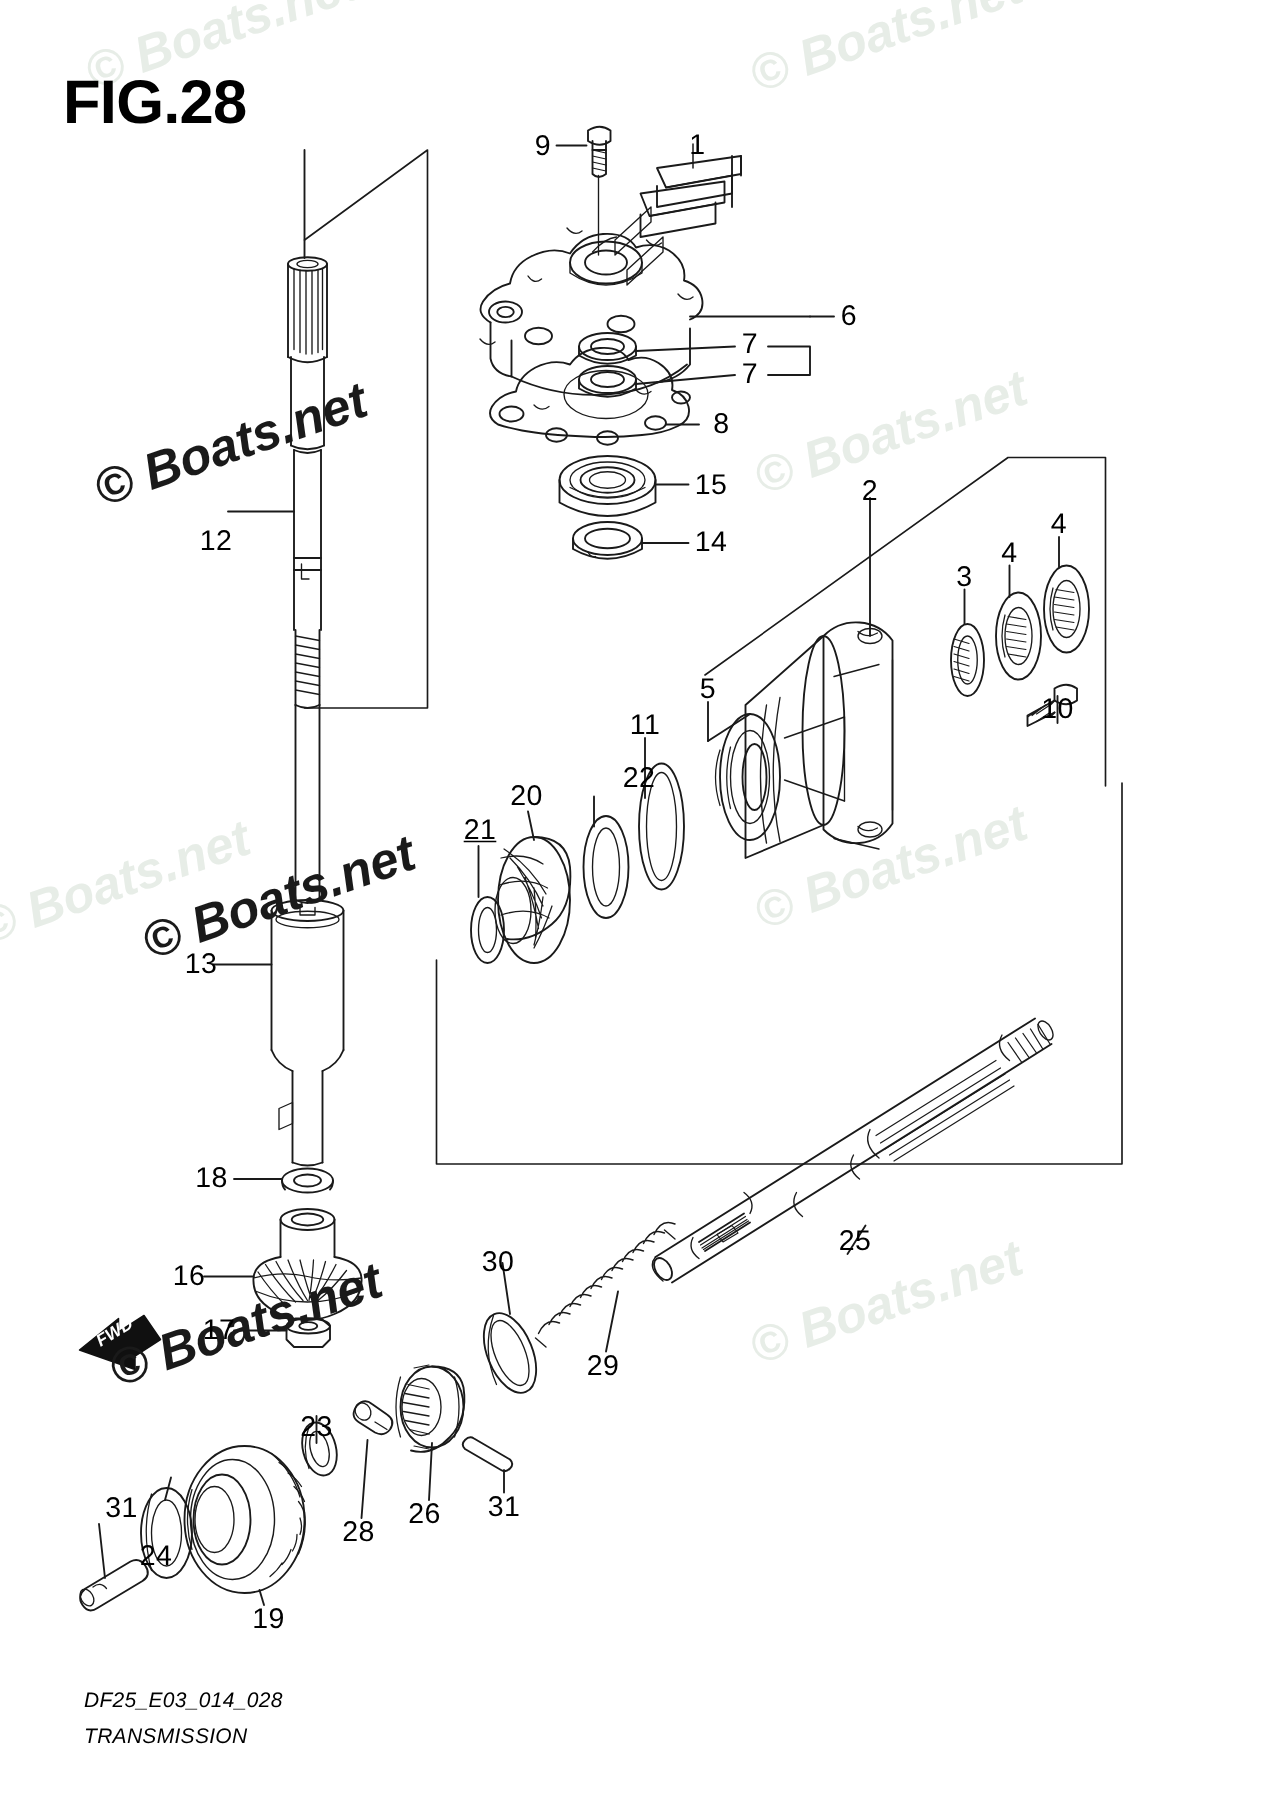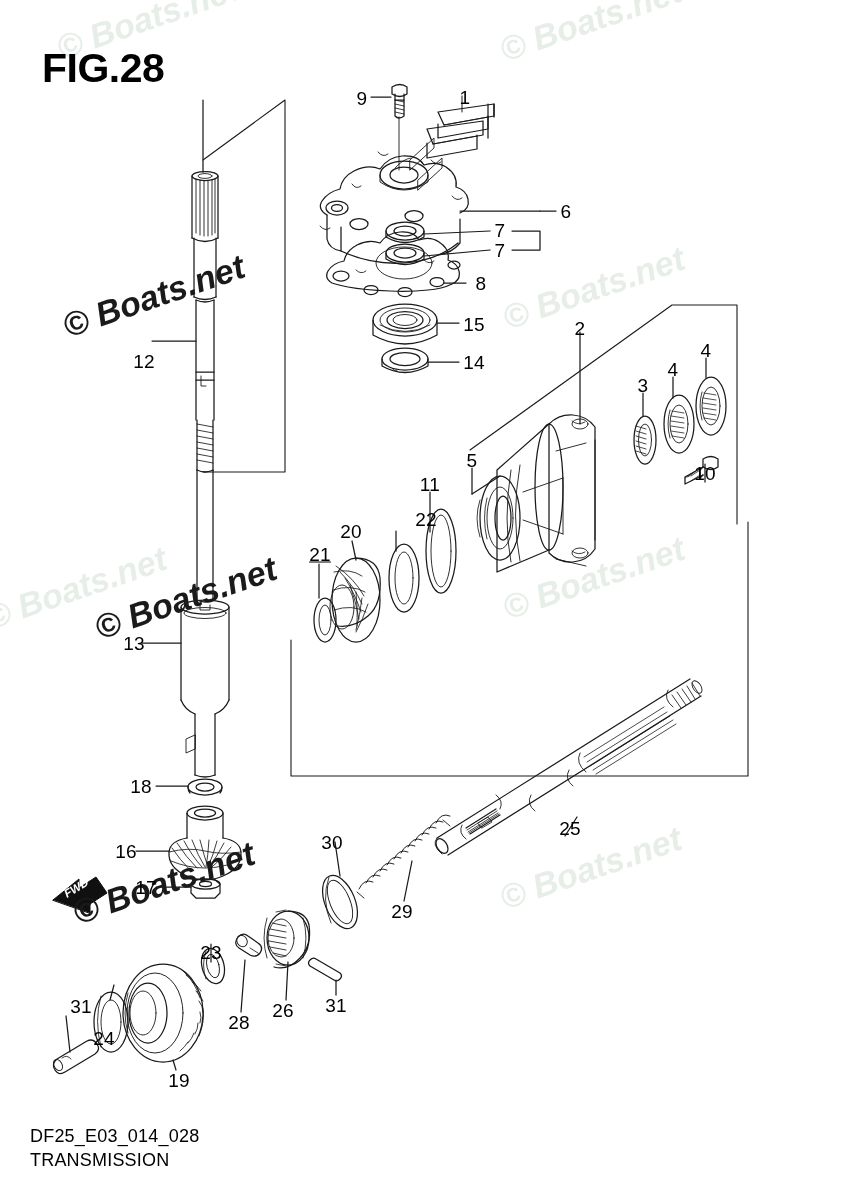--- a/index.html
+++ b/index.html
@@ -15,22 +15,22 @@
   #wm{z-index:1;}
   #wmdark{z-index:4;}
   #labels{z-index:5;}
 
   .fig-title{
     position:absolute;left:42px;top:48px;
     font-size:41px;font-weight:bold;letter-spacing:-0.5px;
     line-height:1;white-space:nowrap;
   }
   .footer{
-    position:absolute;left:30px;font-size:18px;line-height:1.35;
-    white-space:nowrap;letter-spacing:0.2px;
+    position:absolute;left:56px;font-size:14px;line-height:1.35;
+    white-space:nowrap;letter-spacing:0.2px;font-style:italic;
   }
   #foot-code{top:1124px;}
   #foot-name{top:1148px;}
 
   .num{
     position:absolute;font-size:19px;line-height:1;
     white-space:nowrap;text-align:center;
     transform:translate(-50%,-50%);
     letter-spacing:0.3px;
   }

